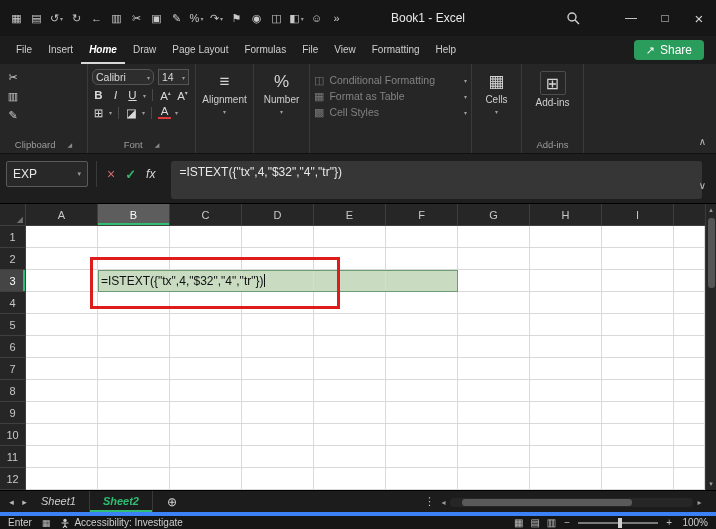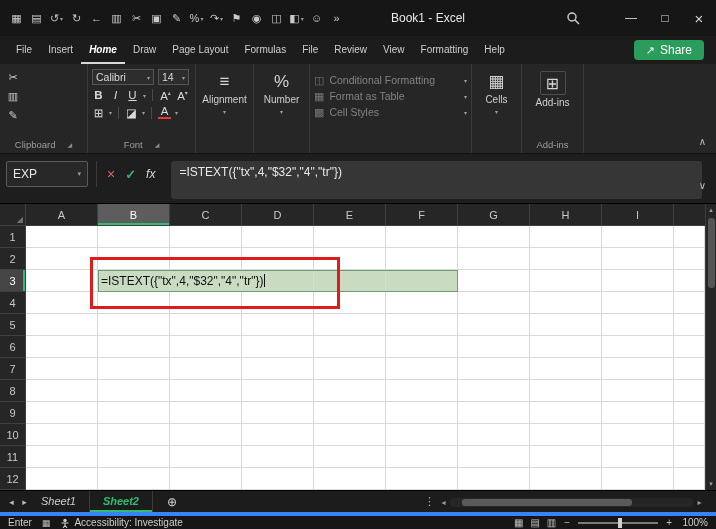--- a/index.html
+++ b/index.html
@@ -43,21 +43,21 @@
   .clipwrap{display:flex;flex:1;}
   .paste-btn{width:44px;display:flex;flex-direction:column;align-items:center;gap:2px;color:#d9d9d9;}
   .paste-btn .plabel{font-size:10.5px;}
   .paste-btn .dd{font-size:6px;color:#9a9a9a;}
   .clip-mini{display:flex;flex-direction:column;gap:6px;padding-top:2px;color:#c9c9c9;font-size:11px;}
   .clip-mini span{width:18px;text-align:center;}
   .g-font{width:108px;}
   .frow{display:flex;align-items:center;gap:4px;margin-bottom:4px;}
   .select{background:#2d2d2d;border:1px solid #555;height:16px;display:flex;align-items:center;
           justify-content:space-between;padding:0 3px;color:#d9d9d9;font-size:10.5px;box-sizing:border-box;}
-  .select.name{width:62px;}
+  .select.name{width:62px;border-radius:6px;}
   .select.size{width:31px;}
   .select .dd{font-size:6px;color:#9a9a9a;margin-left:2px;}
   .fbtn{color:#d9d9d9;font-size:11.5px;width:13px;text-align:center;}
   .fbtn.bold{font-weight:bold;}
   .fbtn.italic{font-style:italic;}
   .fbtn.underline{text-decoration:underline;}
   .fbtn sup{font-size:6px;color:#b5b5b5;}
   .fcolor{border-bottom:2px solid #e23b3b;line-height:11px;}
   .vsep{width:1px;height:12px;background:#4a4a4a;margin:0 2px;}
   .dd{font-size:6px;color:#9a9a9a;}
@@ -196,21 +196,20 @@
 
   <div class="tabrow">
     <div class="qat" style="gap:0;">
         <span class="rtab">File</span>
         <span class="rtab">Insert</span>
         <span class="rtab active">Home</span>
         <span class="rtab">Draw</span>
         <span class="rtab">Page Layout</span>
         <span class="rtab">Formulas</span>
         <span class="rtab">File</span>
-        <span class="rtab">Review</span>
         <span class="rtab">View</span>
         <span class="rtab">Formatting</span>
         <span class="rtab">Help</span>
       </div>
     <div class="share-btn">
       <span class="share-arrow">↗</span>
       <span>Share</span>
     </div>
   </div>
 

